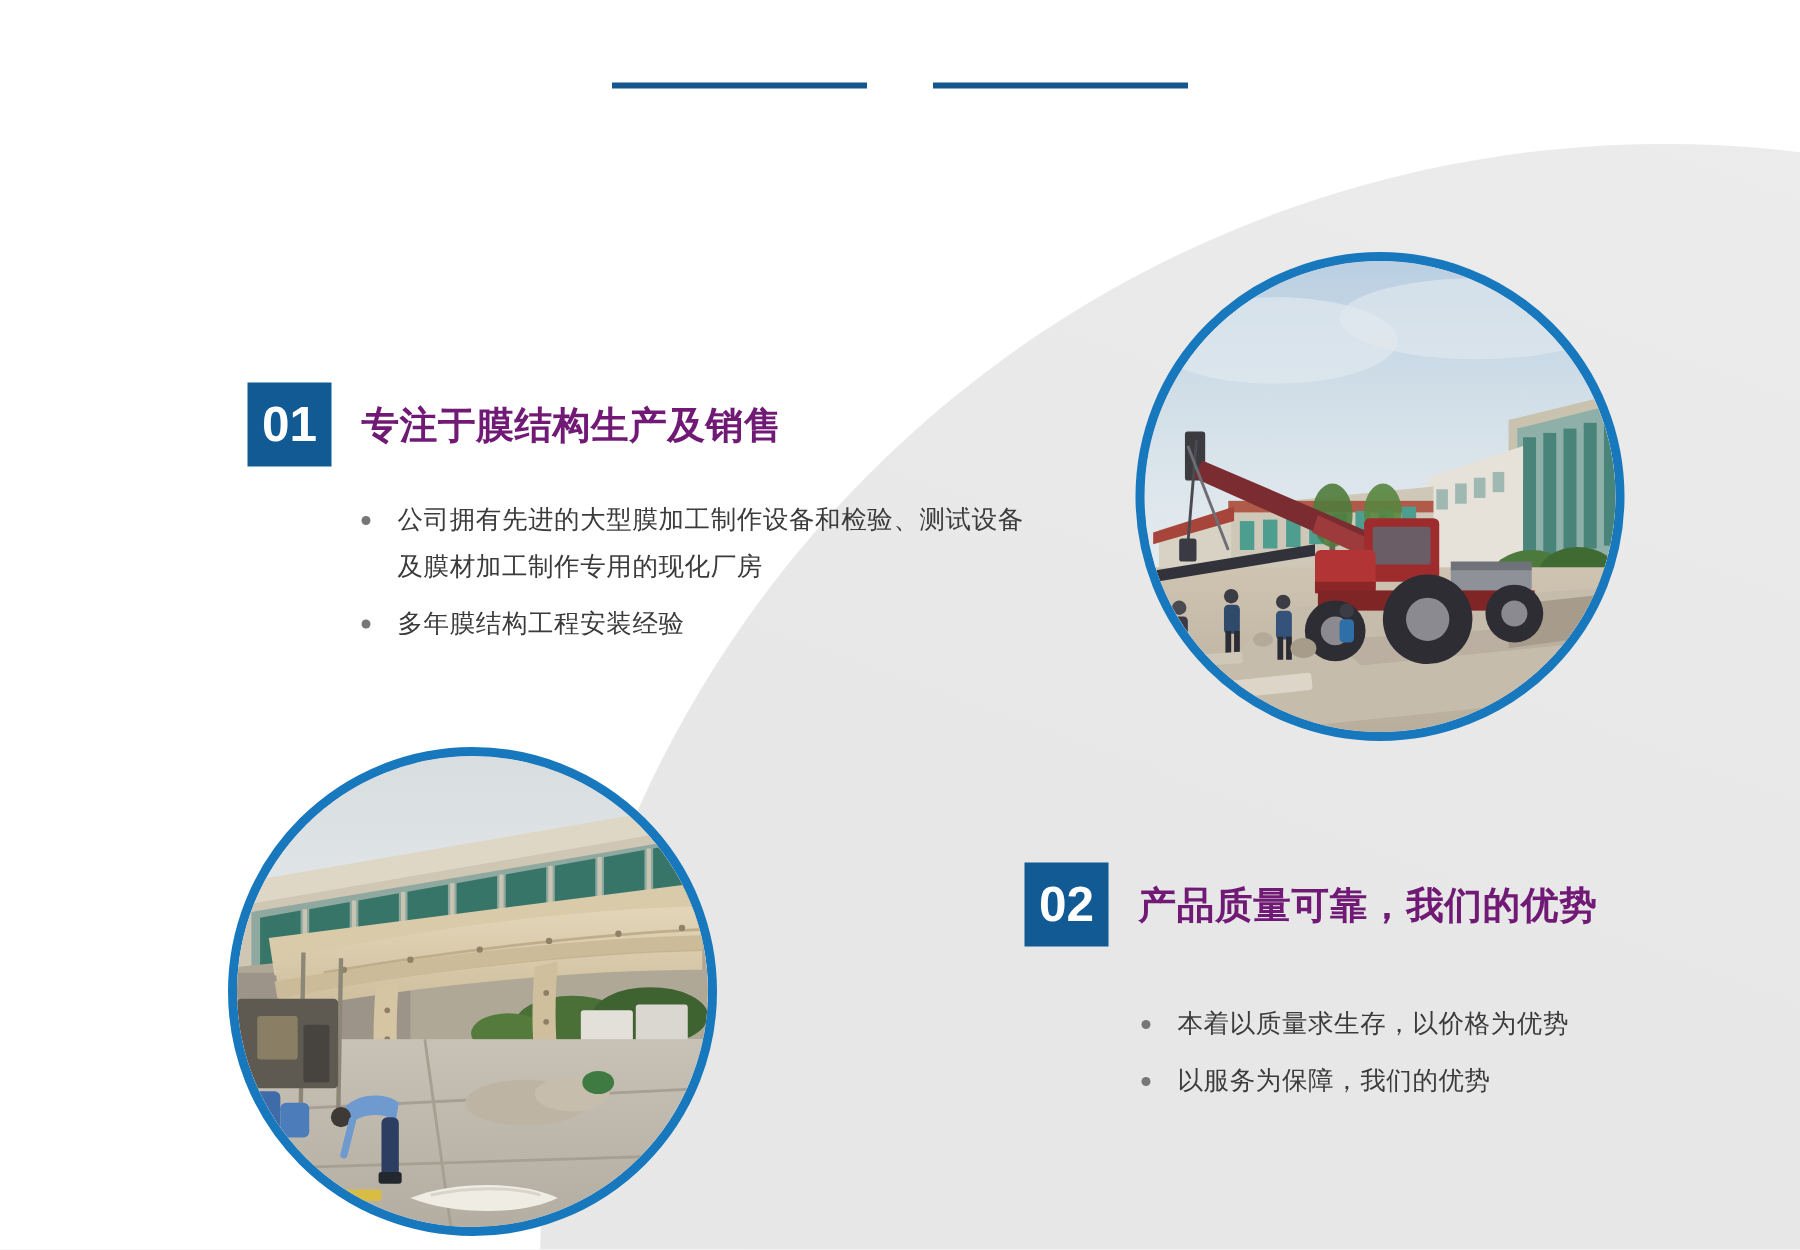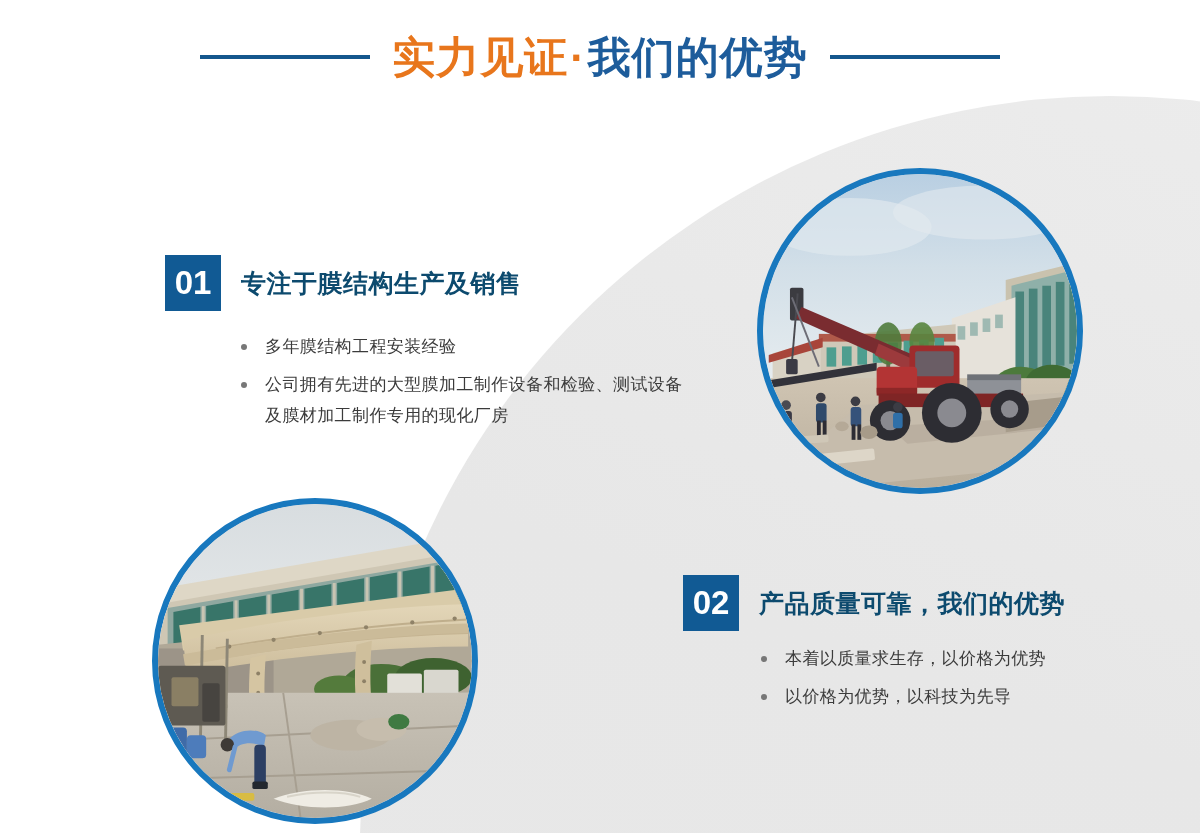--- a/index.html
+++ b/index.html
@@ -109,32 +109,32 @@
     display: flex;
     align-items: center;
     justify-content: center;
     letter-spacing: 0px;
     flex: 0 0 auto;
   }
   .feature-title {
     margin-left: 20px;
     font-size: 25px;
     font-weight: bold;
-    color: #0c4a6e;
+    color: #701a75;
     letter-spacing: 0.5px;
     white-space: nowrap;
   }
 
   .bullets {
     margin: 0;
     padding: 0;
     list-style: none;
   }
   #feature-01 .bullets { margin-top: 20px; margin-left: 74px; }
-  #feature-02 .bullets { margin-top: 12px; margin-left: 76px; }
+  #feature-02 .bullets { margin-top: 36px; margin-left: 76px; }
 
   .bullets li {
     position: relative;
     padding-left: 26px;
     font-size: 17px;
     color: #3b3b3b;
     line-height: 31px;
     letter-spacing: 0.4px;
     margin-bottom: 7px;
     max-width: 430px;
@@ -153,23 +153,20 @@
 </style>
 </head>
 <body>
 
 <div class="page">
 
   <div class="bg-swoosh"></div>
 
   <div class="header">
     <div class="rule left"></div>
-    <div class="title-text">
-      <span class="title-a">实力见证</span><span class="title-dot">·</span><span class="title-b">我们的优势</span>
-    </div>
     <div class="rule right"></div>
   </div>
 
   <div class="photo-circle" id="photo-1">
     <div class="photo-inner">
       <svg viewBox="0 0 326 326" preserveAspectRatio="xMidYMid slice">
         <defs>
           <linearGradient id="sky1" x1="0" y1="0" x2="0" y2="1">
             <stop offset="0%" stop-color="#b9cfe2"></stop>
             <stop offset="45%" stop-color="#d2dfe8"></stop>
@@ -429,29 +426,29 @@
       </svg>
     </div>
   </div>
 
   <div class="feature" id="feature-01">
     <div class="feature-head">
       <div class="num-badge">01</div>
       <div class="feature-title">专注于膜结构生产及销售</div>
     </div>
     <ul class="bullets">
+      <li>公司拥有先进的大型膜加工制作设备和检验、测试设备及膜材加工制作专用的现化厂房</li>
       <li>多年膜结构工程安装经验</li>
-      <li>公司拥有先进的大型膜加工制作设备和检验、测试设备及膜材加工制作专用的现化厂房</li>
     </ul>
   </div>
 
   <div class="feature" id="feature-02">
     <div class="feature-head">
       <div class="num-badge">02</div>
       <div class="feature-title">产品质量可靠，我们的优势</div>
     </div>
     <ul class="bullets">
       <li>本着以质量求生存，以价格为优势</li>
-      <li>以价格为优势，以科技为先导</li>
+      <li>以服务为保障，我们的优势</li>
     </ul>
   </div>
 
 </div>
 
 </body></html>

